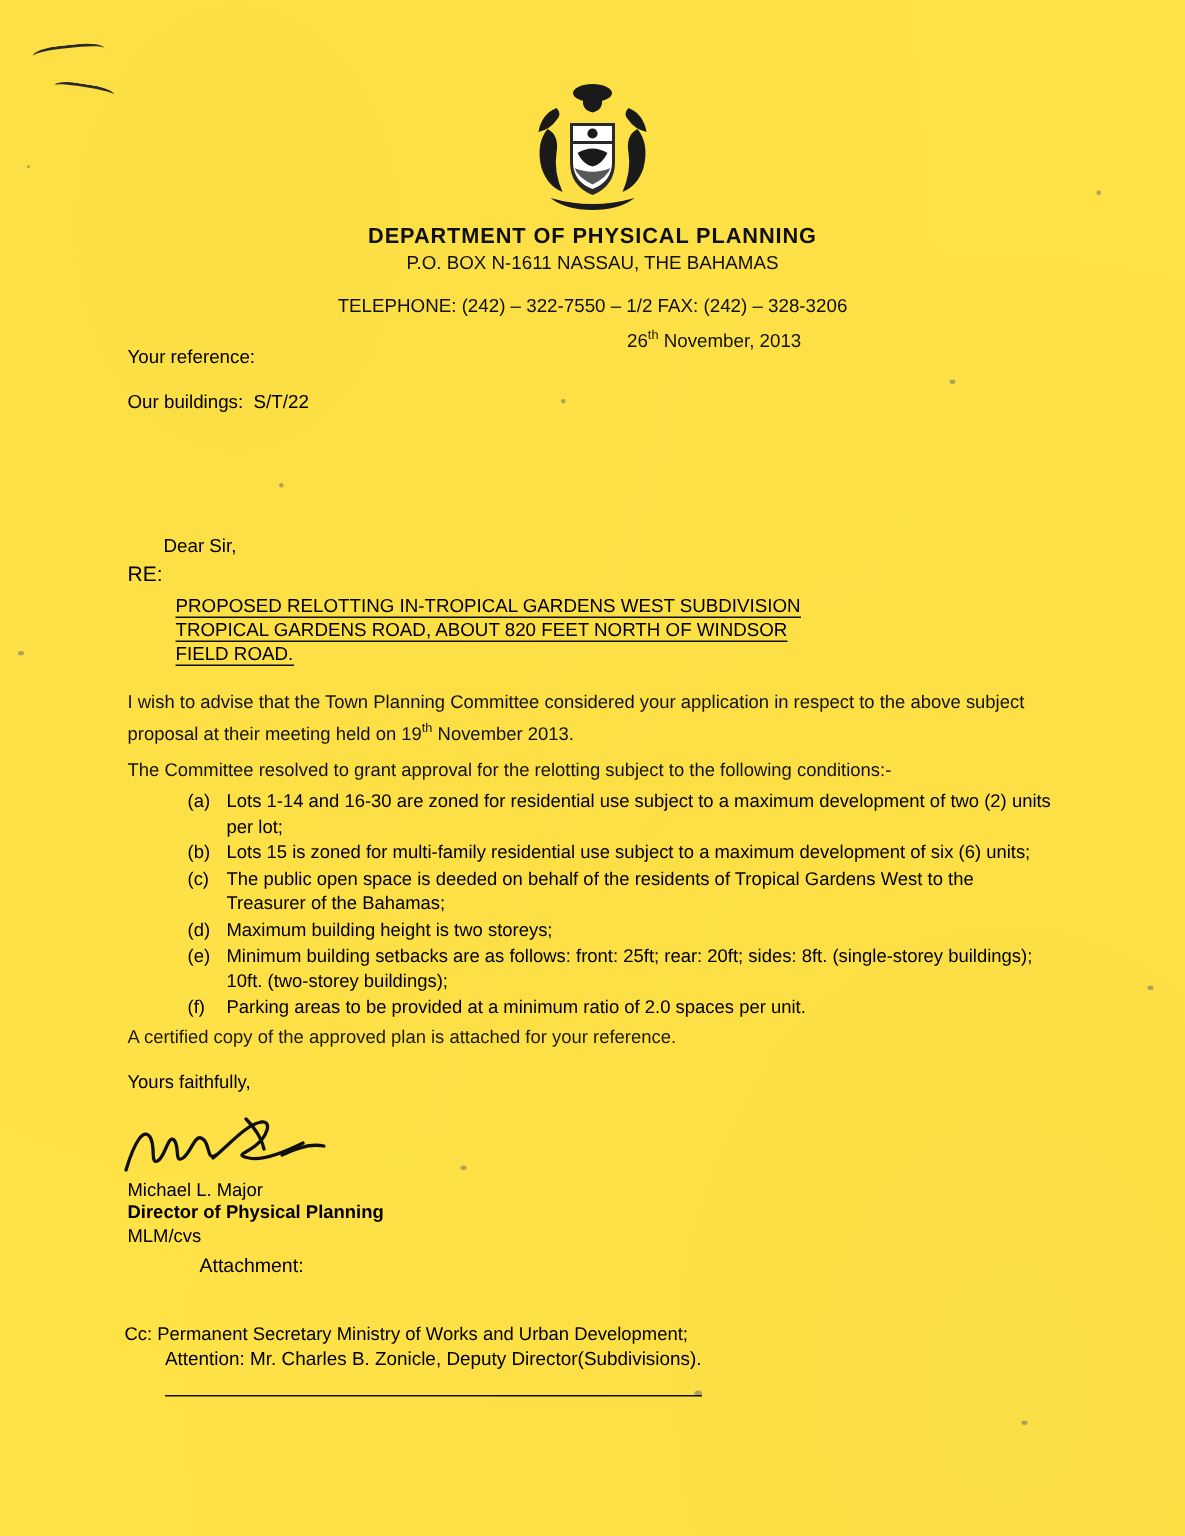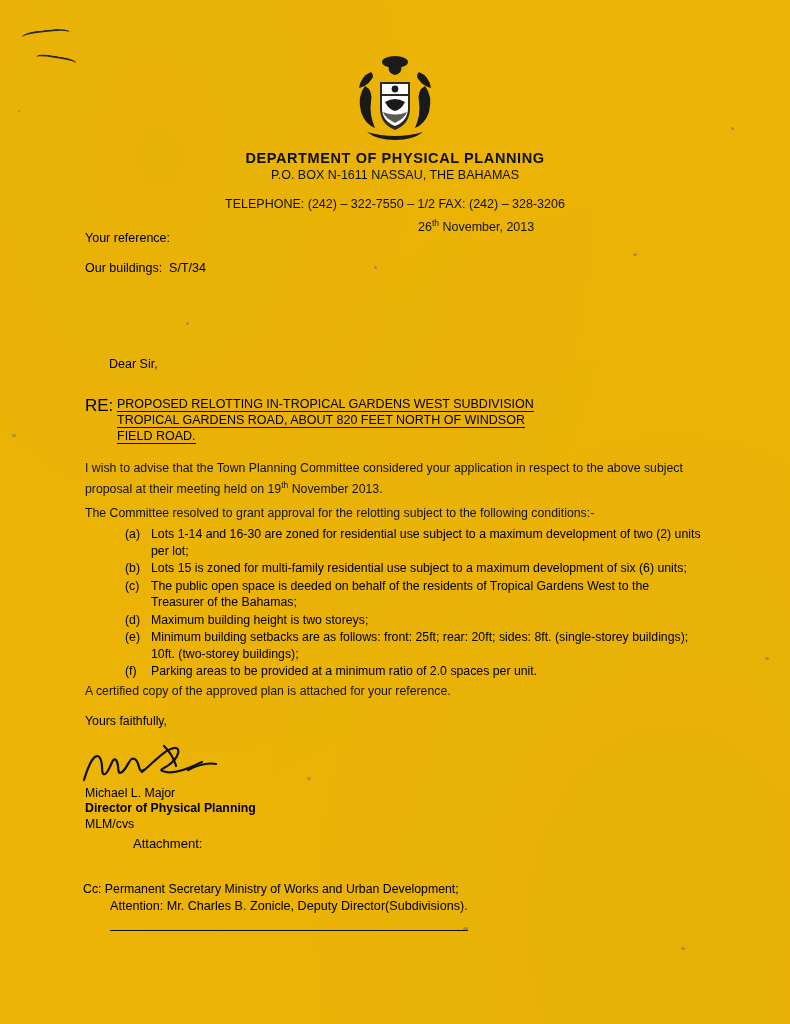--- a/index.html
+++ b/index.html
@@ -7,21 +7,21 @@
     padding: 0;
     background: #8a8a8a;
   }
   body {
     font-family: "Liberation Sans", sans-serif;
   }
   .page {
     position: relative;
     width: 790px;
     height: 1024px;
-    background: #eab308;
+    background: #fde047;
     overflow: hidden;
     filter: contrast(1.02);
   }
   
   .scan-tint {
     position: absolute;
     inset: 0;
     background:
       radial-gradient(ellipse at 20% 15%, rgba(0,0,0,0.015), rgba(0,0,0,0) 60%),
       radial-gradient(ellipse at 85% 90%, rgba(0,0,0,0.02), rgba(0,0,0,0) 65%);
@@ -102,22 +102,22 @@
   }
   .dearsir {
     position: absolute;
     left: 85px; top: 357px;
     font-size: 12.5px;
     margin-left: 24px;
   }
 
   .re-label {
     position: absolute;
-    left: 85px; top: 396px;
-    font-size: 17px;
+    left: 85px; top: 374px;
+    font-size: 14px;
   }
   .re-body {
     position: absolute;
     left: 117px; top: 396px;
     width: 420px;
     font-size: 12.5px;
     line-height: 16px;
   }
   .re-body span {
     border-bottom: 1px solid #111;
@@ -264,21 +264,21 @@
     <span>26</span><sup>th</sup><span> November, 2013</span>
   </div>
 
   <div class="yourref">
     <span>Your reference:</span>
     <span></span>
   </div>
 
   <div class="ourref">
     <span>Our buildings:</span>
-    &nbsp;<span>S/T/34</span>
+    &nbsp;<span>S/T/22</span>
   </div>
 
   <div class="dearsir">Dear Sir,</div>
 
   <div class="re-label">RE:</div>
   <div class="re-body">
     <span>PROPOSED RELOTTING IN-TROPICAL GARDENS WEST SUBDIVISION</span><br>
     <span>TROPICAL GARDENS ROAD, ABOUT 820 FEET NORTH OF WINDSOR</span><br>
     <span>FIELD ROAD.</span>
   </div>

